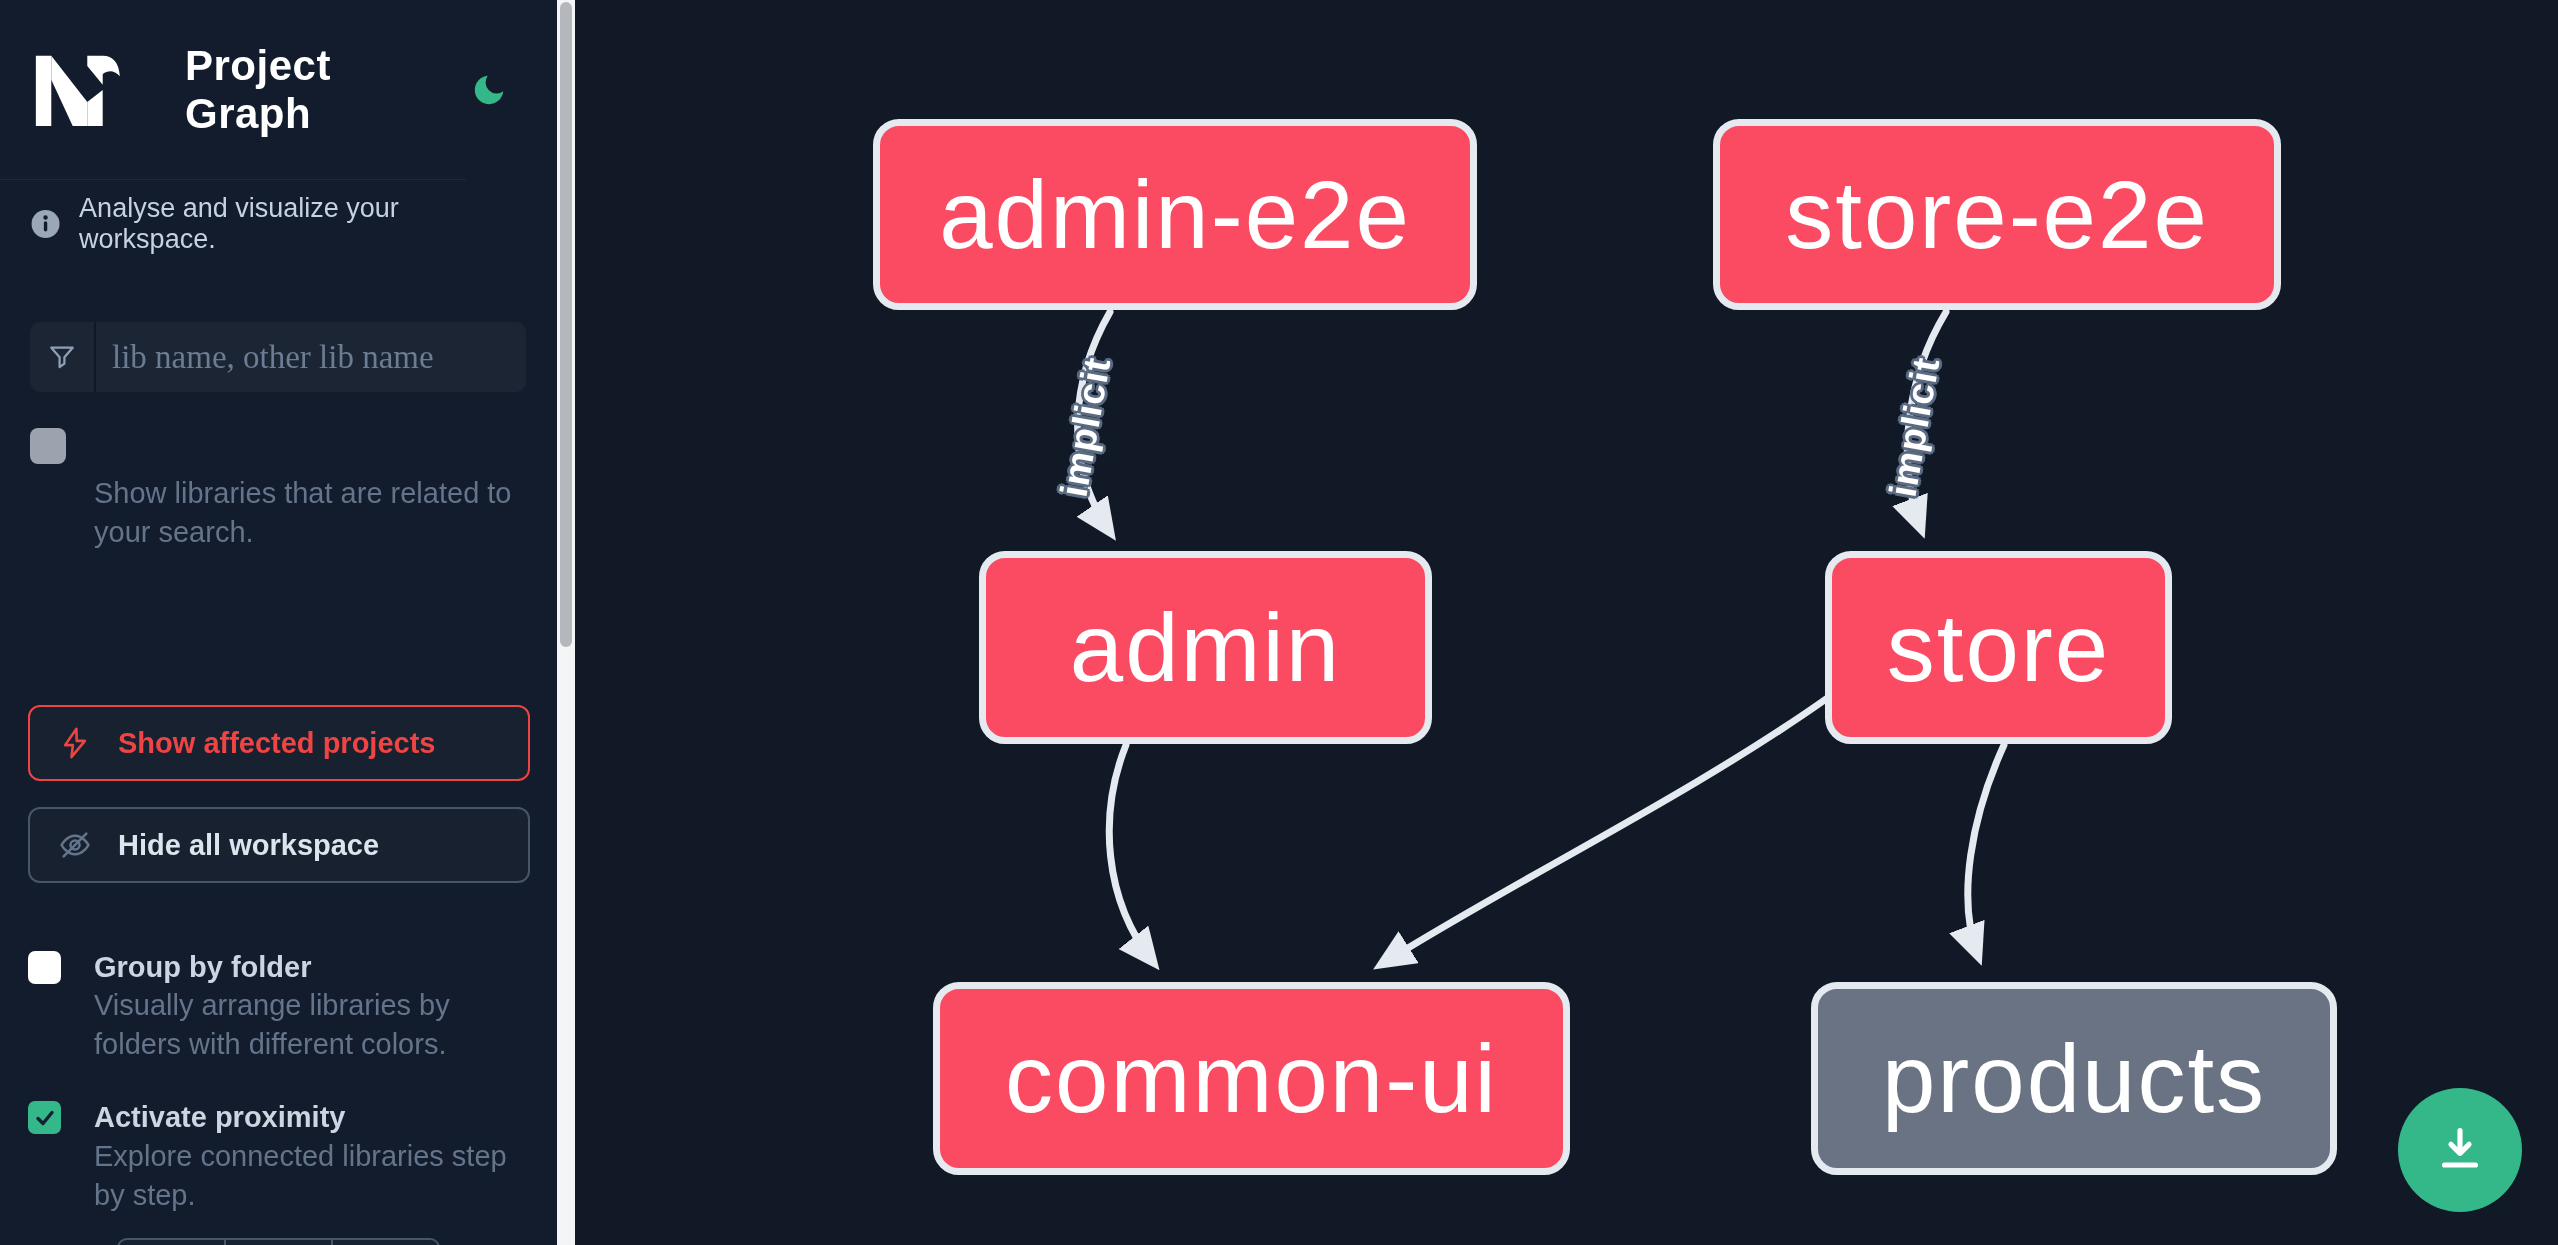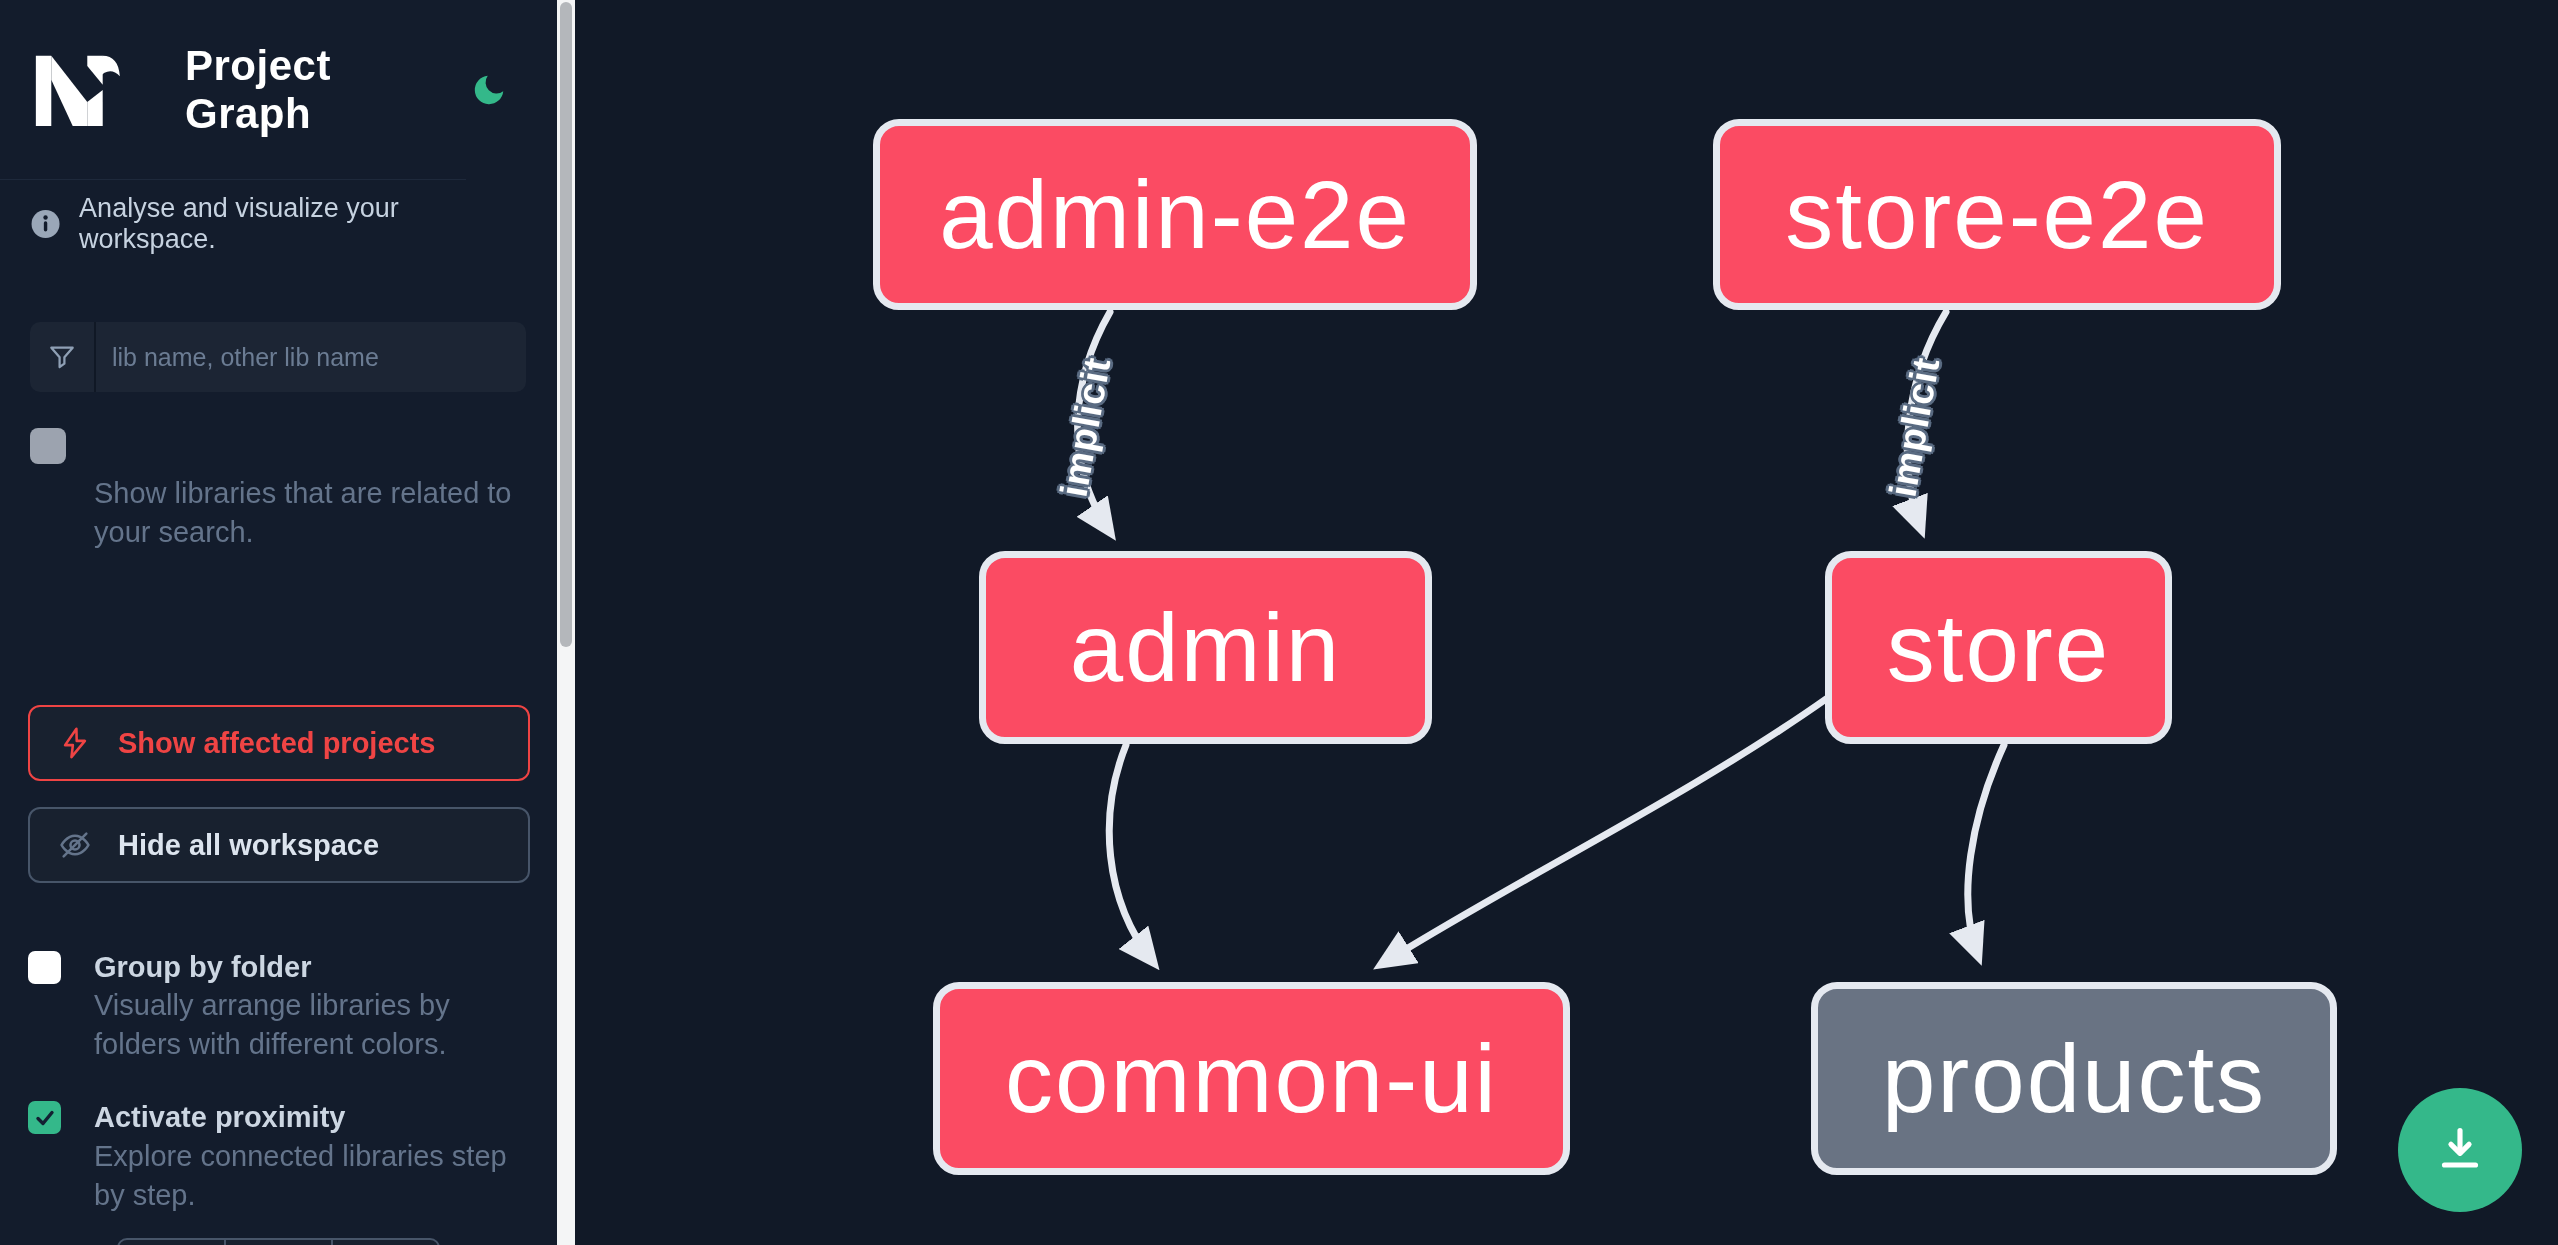--- a/index.html
+++ b/index.html
@@ -79,22 +79,22 @@
     position:absolute; left:30px; top:322px; width:496px; height:70px;
     background:#1c2534; border-radius:10px;
     display:flex; align-items:stretch; overflow:hidden;
   }
   .searchbar .icon-cell {
     width:66px; display:flex; align-items:center; justify-content:center;
     border-right:2px solid #101825;
   }
   .searchbar input {
     flex:1; background:transparent; border:none; outline:none;
-    font-family:Liberation Sans, sans-serif;
-    font-size:25px; color:#c4b5fd; padding:0 0 0 16px;
+    font-family:Liberation Serif, serif;
+    font-size:33px; color:#c4b5fd; padding:0 0 0 16px;
   }
   .searchbar input::placeholder { color:#6b7c93; }
   .opt-checkbox {
     position:absolute; border-radius:8px; cursor:pointer;
   }
   .cb-gray  { left:30px; top:428px; width:36px; height:36px; background:#9ca3af; }
   .cb-white { left:28px; top:951px; width:33px; height:33px; background:#ffffff; border-radius:7px; }
   .cb-green { left:28px; top:1101px; width:33px; height:33px; background:#34b88a; border-radius:7px;
               display:flex; align-items:center; justify-content:center; }
   .opt-label {

